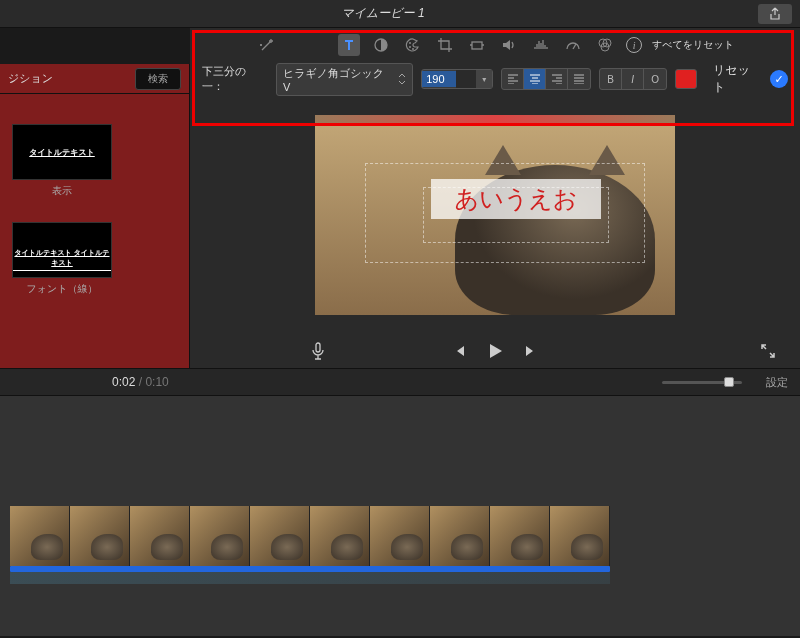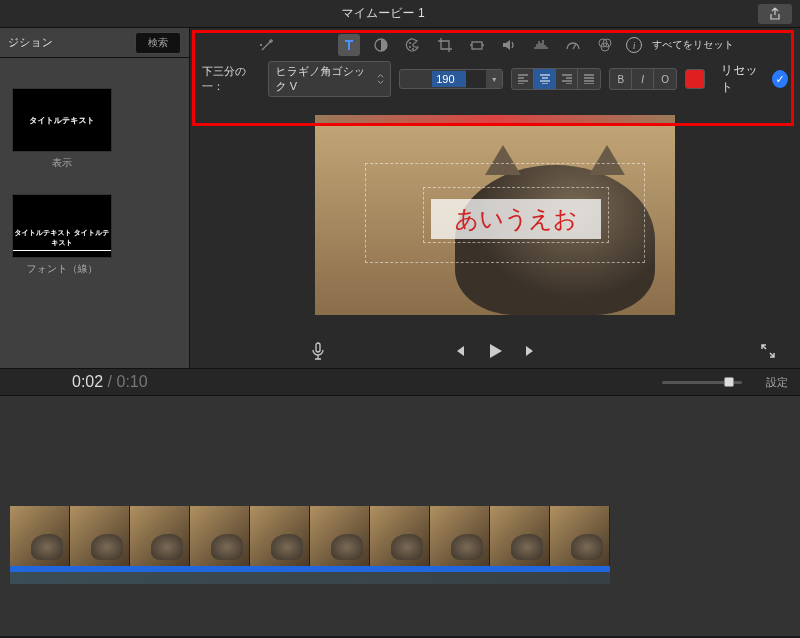--- a/index.html
+++ b/index.html
@@ -1,66 +1,66 @@
 <!DOCTYPE html>
 <html><head>
 <meta charset="utf-8">
 <style>
   * { box-sizing: border-box; margin: 0; padding: 0; }
   body { background: #1a1a1a; color: #ccc; font-family: -apple-system, "Hiragino Sans", sans-serif; font-size: 11px; width: 800px; height: 638px; overflow: hidden; position: relative; }
   .titlebar { height: 28px; background: #2a2a2a; display: flex; align-items: center; padding: 0 8px; border-bottom: 1px solid #111; }
-  .titlebar .title { flex: 1; text-align: center; color: #ddd; font-size: 12px; }
+  .titlebar .title { flex: 1; text-align: center; color: #ddd; font-size: 12px; font-style: italic; }
   .share-btn { width: 34px; height: 20px; background: #4a4a4a; border-radius: 3px; display: flex; align-items: center; justify-content: center; }
   .top-row { display: flex; height: 340px; }
-  .sidebar { width: 190px; background: #404040; border-right: 1px solid #111; display: flex; flex-direction: column; }
+  .sidebar { width: 190px; background: #7f1d1d; border-right: 1px solid #111; display: flex; flex-direction: column; margin-top: 36px; }
   .sidebar-tabs { display: flex; align-items: center; height: 30px; border-bottom: 1px solid #111; padding: 0 8px; gap: 8px; }
   .sidebar-tab { color: #ddd; font-size: 11px; }
   .search-box { margin-left: auto; background: #111; color: #aaa; padding: 3px 12px; border-radius: 3px; font-size: 10px; border: 1px solid #444; }
   .thumb-grid { padding: 30px 12px; display: flex; flex-direction: column; gap: 24px; }
   .thumb-item { width: 100px; }
-  .thumb { width: 100px; height: 64px; background: #000; border: 1px solid #333; display: flex; align-items: center; justify-content: center; font-size: 8px; font-weight: bold; color: #fff; text-align: center; }
+  .thumb { width: 100px; height: 56px; background: #000; border: 1px solid #333; display: flex; align-items: center; justify-content: center; font-size: 8px; font-weight: bold; color: #fff; text-align: center; text-decoration: underline; }
   .thumb.lower-third { align-items: flex-end; }
   .thumb.lower-third span { font-size: 7px; border-bottom: 1px solid #fff; padding-bottom: 2px; margin-bottom: 6px; }
   .thumb-label { text-align: center; color: #aaa; font-size: 10px; margin-top: 4px; }
   .preview-area { flex: 1; background: #2a2a2a; display: flex; flex-direction: column; position: relative; }
   .highlight-box { position: absolute; top: 2px; left: 2px; right: 6px; height: 96px; border: 3px solid #e00; pointer-events: none; z-index: 20; }
   .inspector-bar { height: 34px; display: flex; align-items: center; justify-content: center; gap: 10px; padding: 0 12px; }
   .insp-icon { width: 22px; height: 22px; display: flex; align-items: center; justify-content: center; color: #888; border-radius: 3px; fill: #888; }
   .insp-icon.active { background: #555; color: #4a90ff; fill: #4a90ff; }
   .insp-reset { color: #ddd; font-size: 10px; margin-left: 0; font-family: Liberation Serif, serif; }
   .info-i { width: 16px; height: 16px; border: 1.5px solid #aaa; border-radius: 50%; display: flex; align-items: center; justify-content: center; font-size: 10px; font-style: italic; font-family: serif; color: #aaa; }
   .font-bar { height: 34px; display: flex; align-items: center; gap: 8px; padding: 0 12px; font-size: 11px; }
   .font-label { color: #ddd; }
   .dropdown { background: #3a3a3a; border: 1px solid #555; padding: 2px 6px; border-radius: 3px; display: flex; align-items: center; gap: 4px; color: #ddd; font-size: 11px; }
-  .size-field { background: #3a3a3a; border: 1px solid #555; display: flex; align-items: center; border-radius: 3px; padding-left: 32px; }
+  .size-field { background: #3a3a3a; border: 1px solid #555; display: flex; align-items: center; border-radius: 3px; }
   .size-input { background: #2a5a9a; color: #fff; border: none; width: 34px; padding: 2px 4px; font-size: 11px; }
   .size-rest { width: 20px; height: 18px; background: #2a2a2a; }
   .size-arrow { width: 16px; height: 18px; background: #444; display: flex; align-items: center; justify-content: center; color: #aaa; font-size: 8px; }
   .btn-group { display: flex; background: #3a3a3a; border: 1px solid #555; border-radius: 3px; }
   .btn-seg { width: 22px; height: 20px; display: flex; align-items: center; justify-content: center; border-right: 1px solid #555; fill: #bbb; color: #bbb; font-size: 10px; }
   .btn-seg:last-child { border-right: none; }
   .btn-seg.active { background: #2a5a9a; fill: #fff; }
   .color-swatch { width: 22px; height: 20px; background: #e02020; border: 1px solid #555; border-radius: 3px; }
   .reset-small { color: #ddd; font-size: 12px; }
   .check-circle { width: 18px; height: 18px; background: #2a7aff; border-radius: 50%; display: flex; align-items: center; justify-content: center; color: #fff; font-size: 11px; }
   .viewer { flex: 1; display: flex; align-items: center; justify-content: center; position: relative; }
   .video-frame { width: 360px; height: 200px; background: linear-gradient(180deg, #c4a878 0%, #8a6d4a 100%); position: relative; overflow: hidden; }
   .video-frame::before { content: ""; position: absolute; top: 0; left: 0; right: 0; height: 10px; background: linear-gradient(90deg, #9a7a5a, #d44, #9a7a5a); }
   .cat { position: absolute; right: 20px; bottom: 0; width: 200px; height: 150px; background: radial-gradient(ellipse at 60% 30%, #7a6a55 0%, #3a3128 60%); border-radius: 50% 50% 30% 30%; }
   .cat::before { content: ""; position: absolute; top: -20px; left: 30px; width: 0; height: 0; border-left: 18px solid transparent; border-right: 18px solid transparent; border-bottom: 30px solid #6a5a48; }
   .cat::after { content: ""; position: absolute; top: -20px; right: 30px; width: 0; height: 0; border-left: 18px solid transparent; border-right: 18px solid transparent; border-bottom: 30px solid #6a5a48; }
-  .title-overlay { position: absolute; left: 116px; top: 84px; width: 170px; height: 40px; background: rgba(255,255,255,0.75); display: flex; align-items: center; justify-content: center; font-size: 24px; color: #d02020; font-weight: 500; }
+  .title-overlay { position: absolute; left: 116px; top: 64px; width: 170px; height: 40px; background: rgba(255,255,255,0.75); display: flex; align-items: center; justify-content: center; font-size: 24px; color: #d02020; font-weight: 500; }
   .title-sel { position: absolute; left: 108px; top: 72px; width: 186px; height: 56px; border: 1px dashed rgba(255,255,255,0.5); }
   .title-sel.outer { left: 50px; top: 48px; width: 280px; height: 100px; }
   .playback-bar { height: 34px; display: flex; align-items: center; justify-content: center; gap: 18px; position: relative; }
   .play-ctl { fill: #ccc; color: #ccc; }
   .mic { position: absolute; left: 120px; }
   .expand { position: absolute; right: 24px; color: #ccc; }
   .timeline-head { height: 28px; background: #262626; border-top: 1px solid #111; border-bottom: 1px solid #111; display: flex; align-items: center; padding: 0 12px; gap: 8px; }
-  .timecode { color: #ddd; font-size: 16px; margin-left: 60px; }
+  .timecode { color: #ddd; font-size: 12px; margin-left: 100px; }
   .timecode .dur { color: #777; }
   .spacer { flex: 1; }
   .zoom-slider { width: 80px; height: 3px; background: #555; border-radius: 2px; position: relative; }
   .zoom-thumb { position: absolute; right: 8px; top: -4px; width: 10px; height: 10px; background: #ddd; border-radius: 2px; border: 1px solid #888; }
   .settings-label { color: #aaa; font-size: 11px; margin-left: 16px; }
   .timeline { height: 240px; background: #333; position: relative; padding-top: 110px; }
   .clip-strip { display: flex; margin-left: 10px; height: 60px; position: relative; }
   .clip-thumb { width: 60px; height: 60px; background: linear-gradient(135deg, #b09060 0%, #4a3a28 100%); border-right: 1px solid #222; position: relative; overflow: hidden; }
   .clip-thumb::after { content: ""; position: absolute; right: 6px; bottom: 6px; width: 32px; height: 26px; background: radial-gradient(ellipse, #7a6a55, #3a3128); border-radius: 50% 40% 30% 30%; }
   .clip-bluebar { height: 6px; background: #2266dd; margin-left: 10px; width: 600px; border-radius: 1px; }

